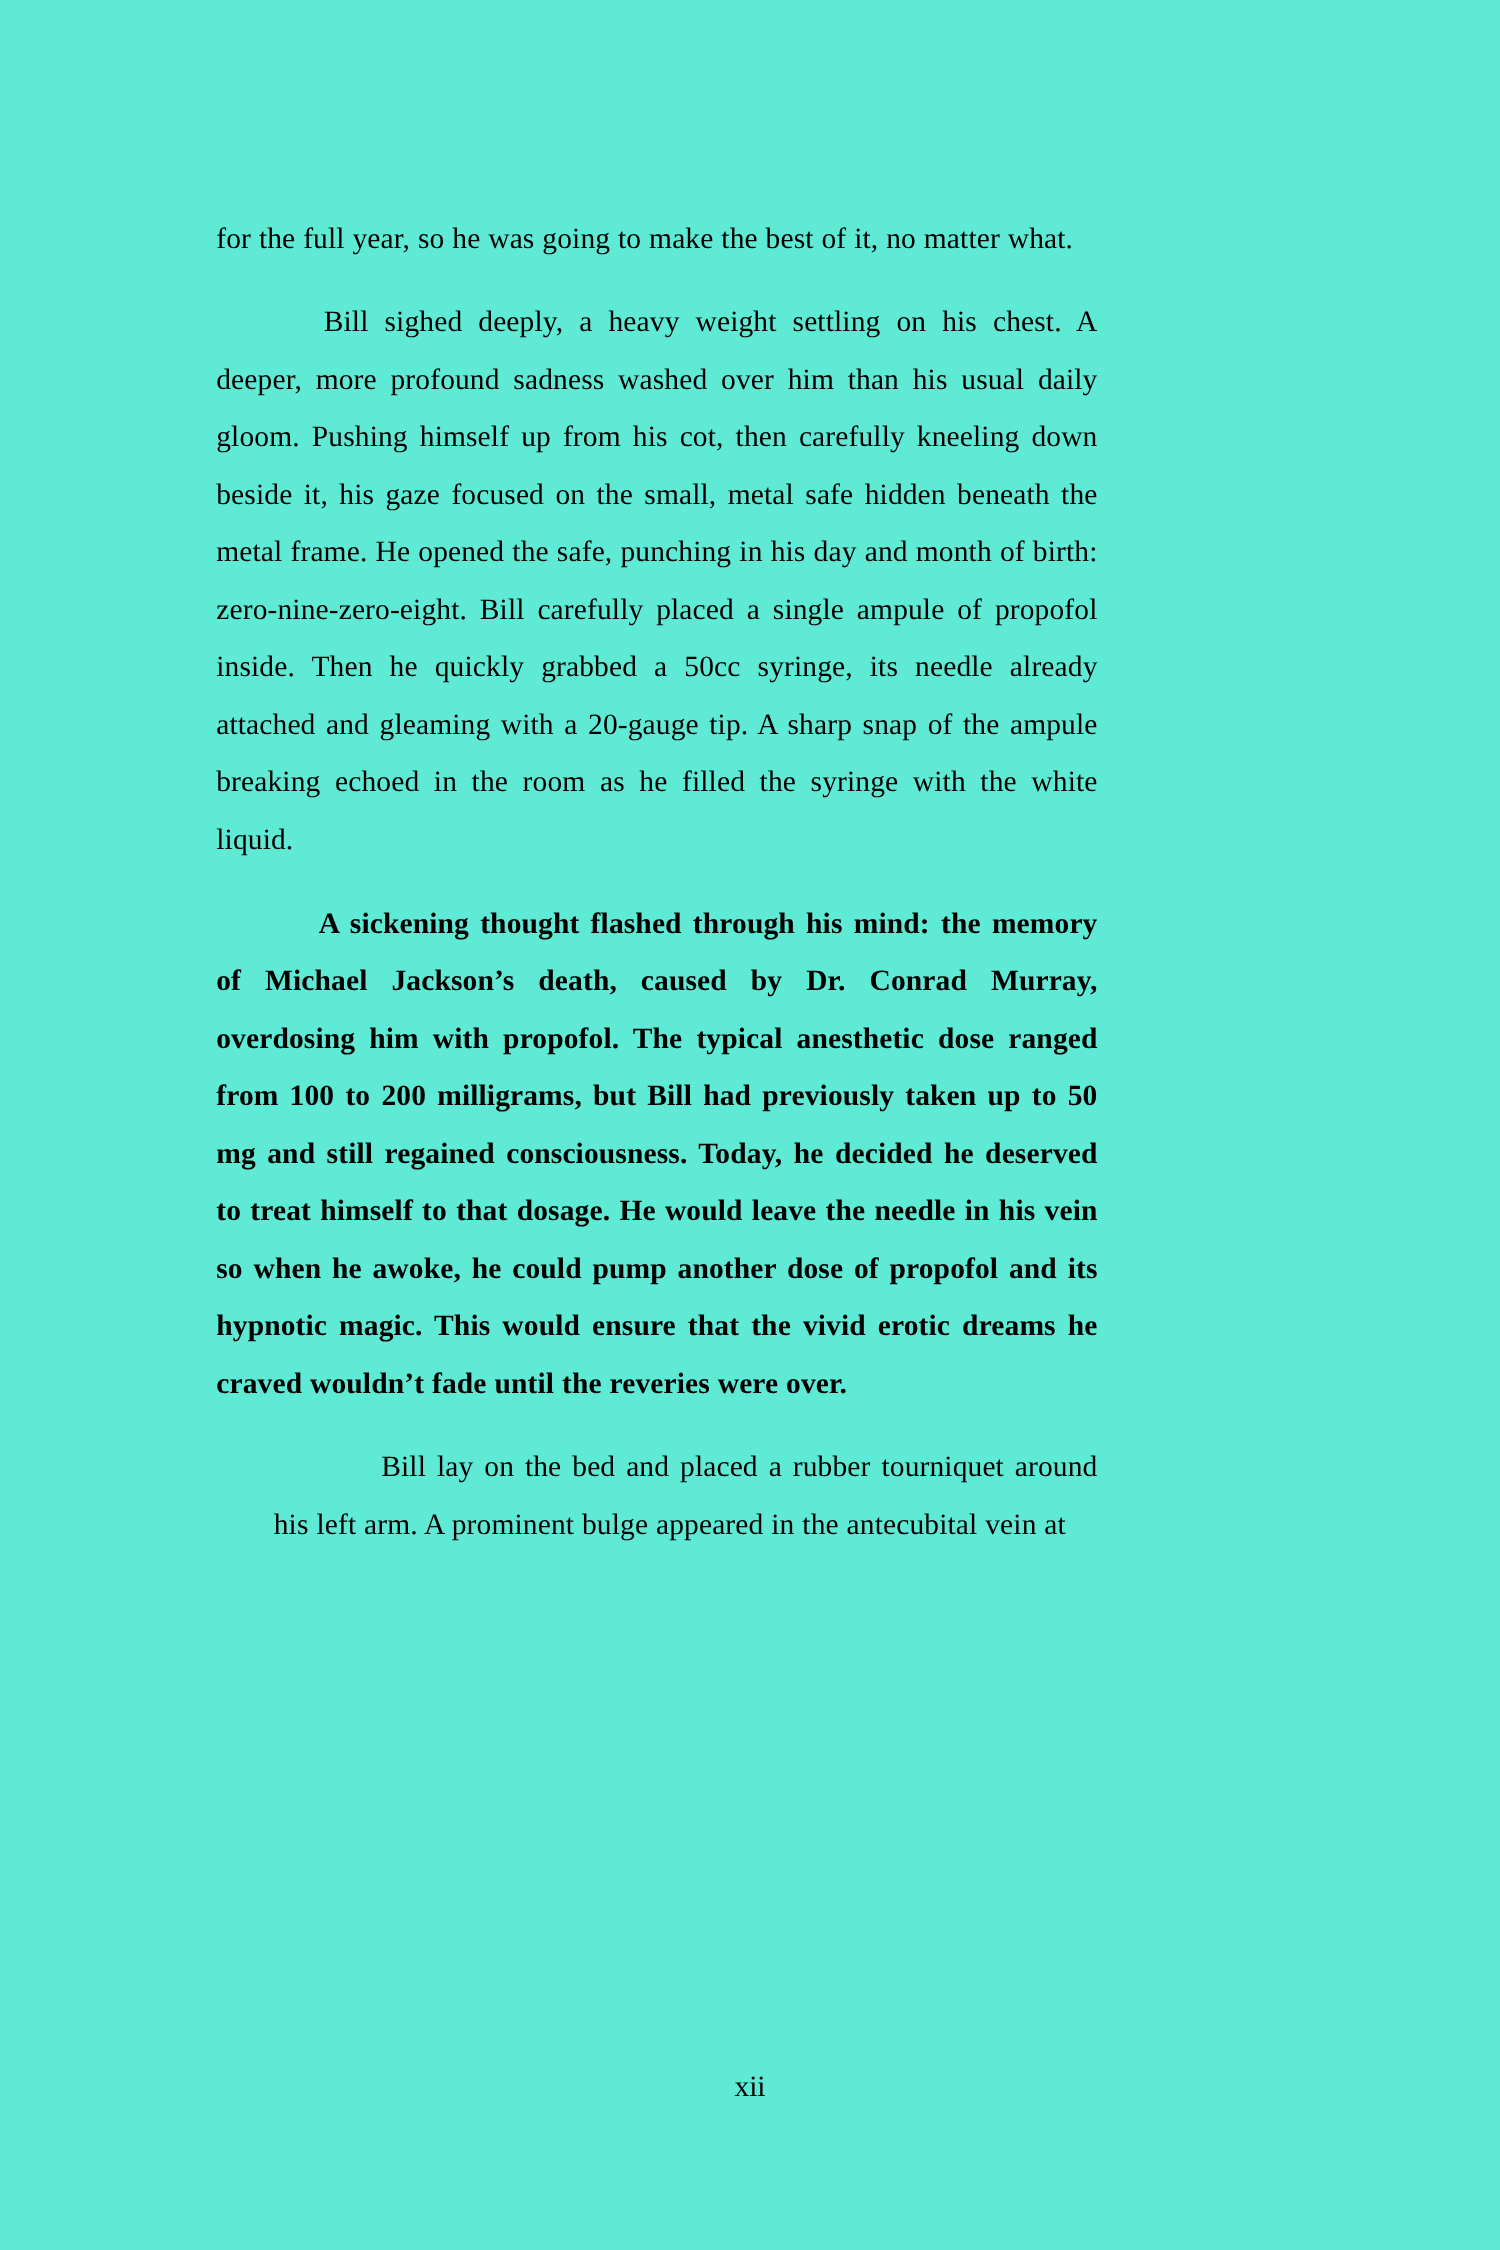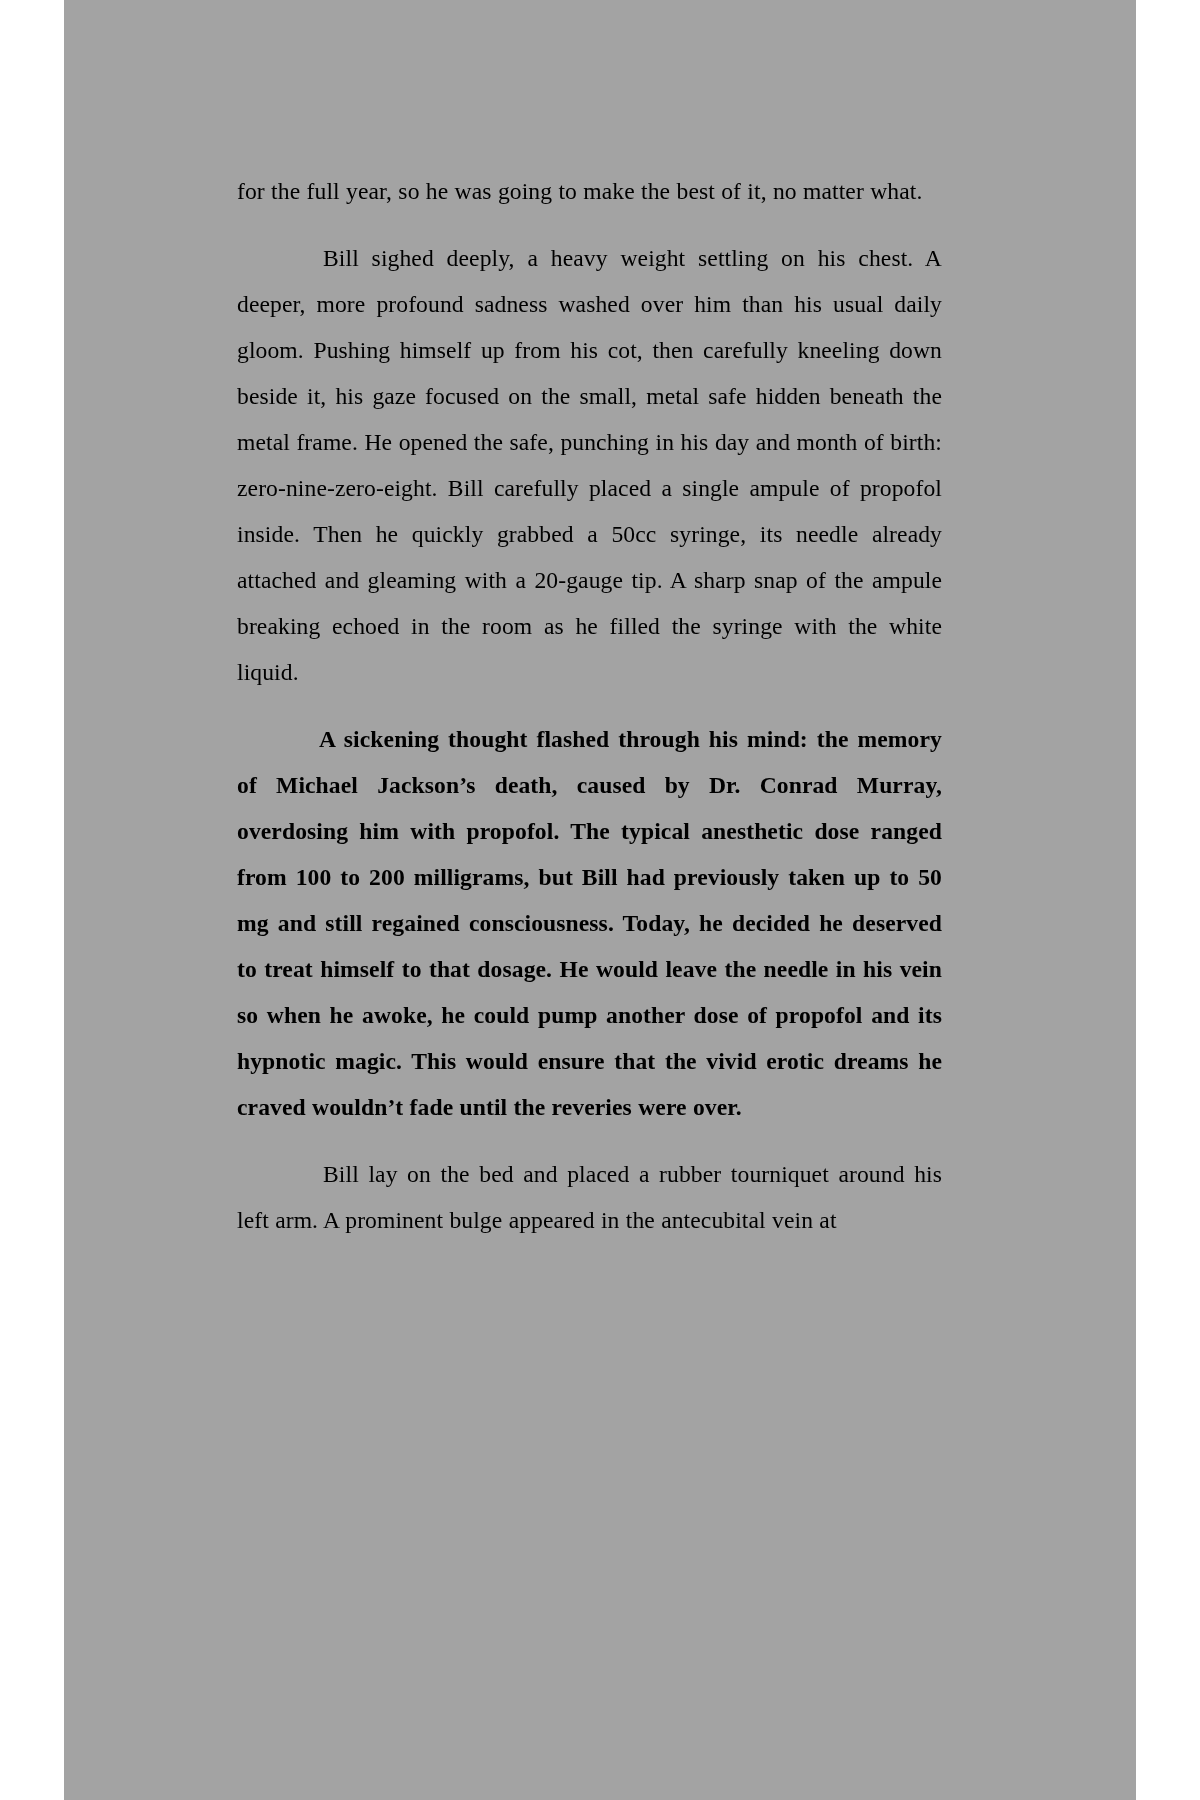--- a/index.html
+++ b/index.html
@@ -7,24 +7,24 @@
     margin: 0;
     padding: 0;
     background: #ffffff;
   }
   body {
     font-family: "Liberation Serif", "DejaVu Serif", serif;
     color: #000000;
   }
   .page {
     position: relative;
-    width: 1072px;
+    width: 1200px;
     height: 1800px;
     margin: 0 auto;
-    background: #a3a3a3;
+    background: #5eead4;
     box-sizing: border-box;
     overflow: hidden;
   }
   .text-block {
     position: absolute;
     left: 173px;
     top: 168px;
     width: 705px;
   }
   .para {
@@ -47,20 +47,21 @@
   .para.indent-small {
     text-indent: 82px;
     font-weight: bold;
   }
   .para.no-indent {
     text-indent: 0;
   }
   
   .para.continued {
     text-align: justify;
+    margin-left: 46px;
   }
   .page-number {
     position: absolute;
     left: 0;
     right: 0;
     top: 1655px;
     text-align: center;
     font-size: 23.6px;
     line-height: 30px;
     color: #000000;
@@ -76,14 +77,15 @@
     <p class="para no-indent">for the full year, so he was going to make the best of it, no matter what.</p>
 
     <p class="para indent">Bill sighed deeply, a heavy weight settling on his chest. A deeper, more profound sadness washed over him than his usual daily gloom. Pushing himself up from his cot, then carefully kneeling down beside it, his gaze focused on the small, metal safe hidden beneath the metal frame. He opened the safe, punching in his day and month of birth: zero-nine-zero-eight. Bill carefully placed a single ampule of propofol inside. Then he quickly grabbed a 50cc syringe, its needle already attached and gleaming with a 20-gauge tip. A sharp snap of the ampule breaking echoed in the room as he filled the syringe with the white liquid.</p>
 
     <p class="para indent-small">A sickening thought flashed through his mind: the memory of Michael Jackson’s death, caused by Dr. Conrad Murray, overdosing him with propofol. The typical anesthetic dose ranged from 100 to 200 milligrams, but Bill had previously taken up to 50 mg and still regained consciousness. Today, he decided he deserved to treat himself to that dosage. He would leave the needle in his vein so when he awoke, he could pump another dose of propofol and its hypnotic magic. This would ensure that the vivid erotic dreams he craved wouldn’t fade until the reveries were over.</p>
 
     <p class="para indent continued">Bill lay on the bed and placed a rubber tourniquet around his left arm. A prominent bulge appeared in the antecubital vein at</p>
 
   </div>
 
+  <div class="page-number">xii</div>
 
 </div>
 
 </body></html>

